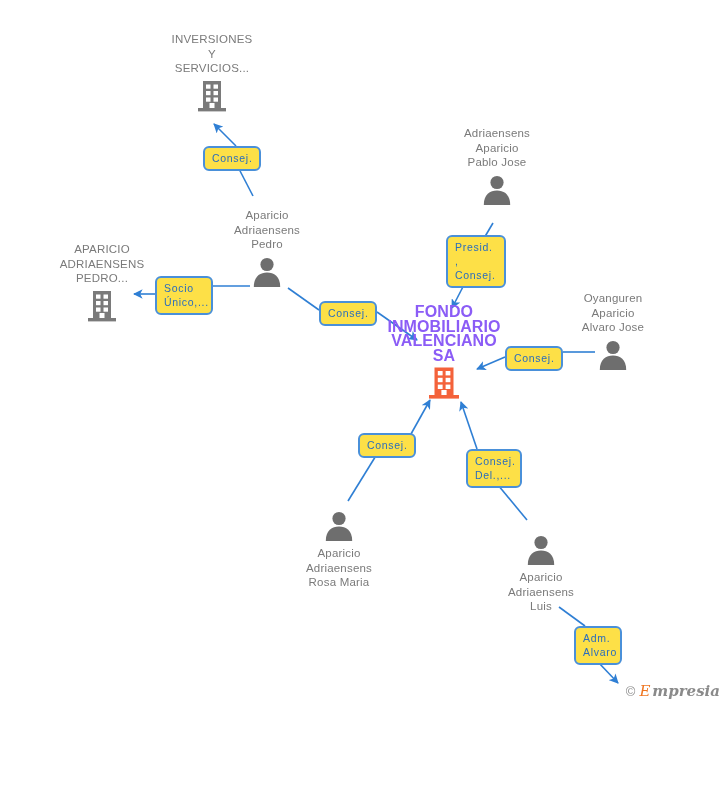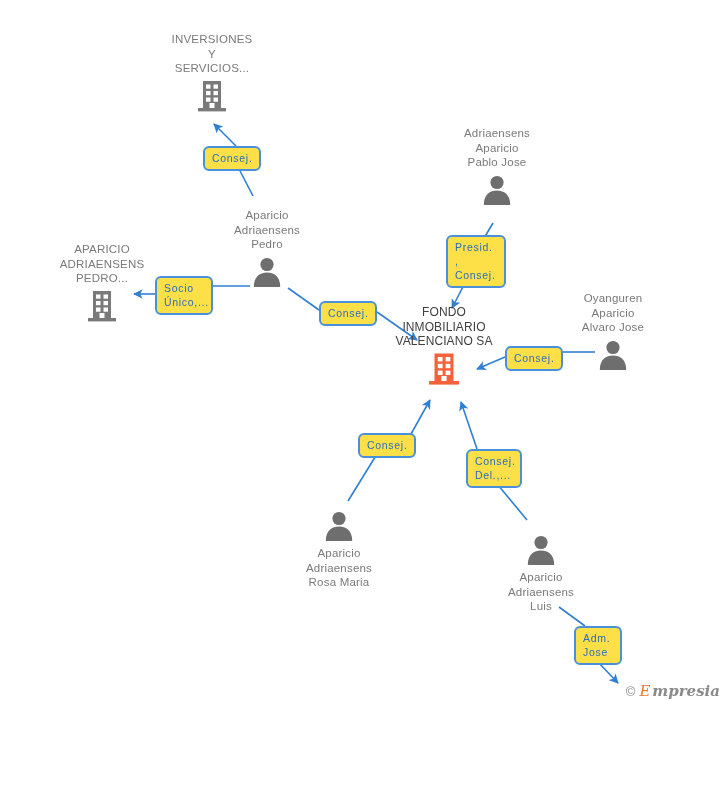--- a/index.html
+++ b/index.html
@@ -33,23 +33,23 @@
     text-align: center;
     line-height: 14.5px;
   }
   .node .nlabel {
     font-size: 11.5px;
     color: #7a7a7a;
     letter-spacing: 0.2px;
     white-space: pre-line;
   }
   .node.central .nlabel {
-    font-size: 12px;
-    color: #404040;
-    font-weight: normal;
+    font-size: 16px;
+    color: #8b5cf6;
+    font-weight: bold;
     letter-spacing: 0.1px;
   }
   .node .icon-wrap {
     display: block;
     height: 34px;
     line-height: 0;
   }
   .node .icon-wrap svg { display: inline-block; }
   .node.label-above .icon-wrap { margin-top: 3px; }
   .node.label-below .icon-wrap { margin-bottom: 3px; }
@@ -268,21 +268,21 @@
 Consej.</div>
 
   <div class="edge-label" style="left:505px; top:346px; width:58px;">Consej.</div>
 
   <div class="edge-label" style="left:358px; top:433px; width:58px;">Consej.</div>
 
   <div class="edge-label" style="left:466px; top:449px; width:56px;">Consej.
 Del.,...</div>
 
   <div class="edge-label" style="left:574px; top:626px; width:48px;">Adm.
-Jose</div>
+Alvaro</div>
 
   <div id="watermark">
     <span class="wm-c">©</span>
     <span class="wm-e">E</span>
     <span class="wm-rest">mpresia</span>
   </div>
 
 </div>
 
 </body></html>

